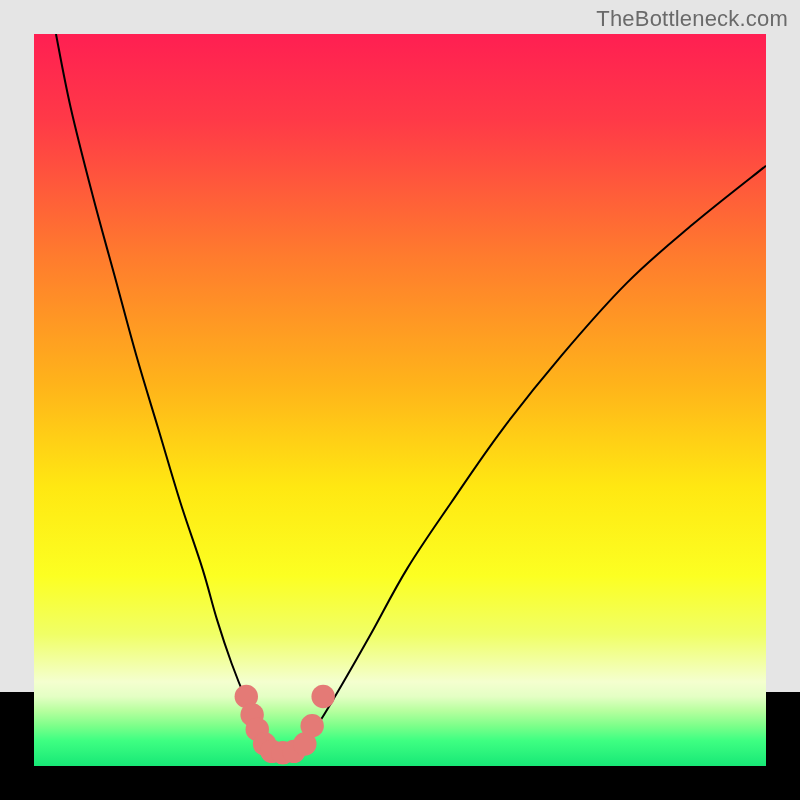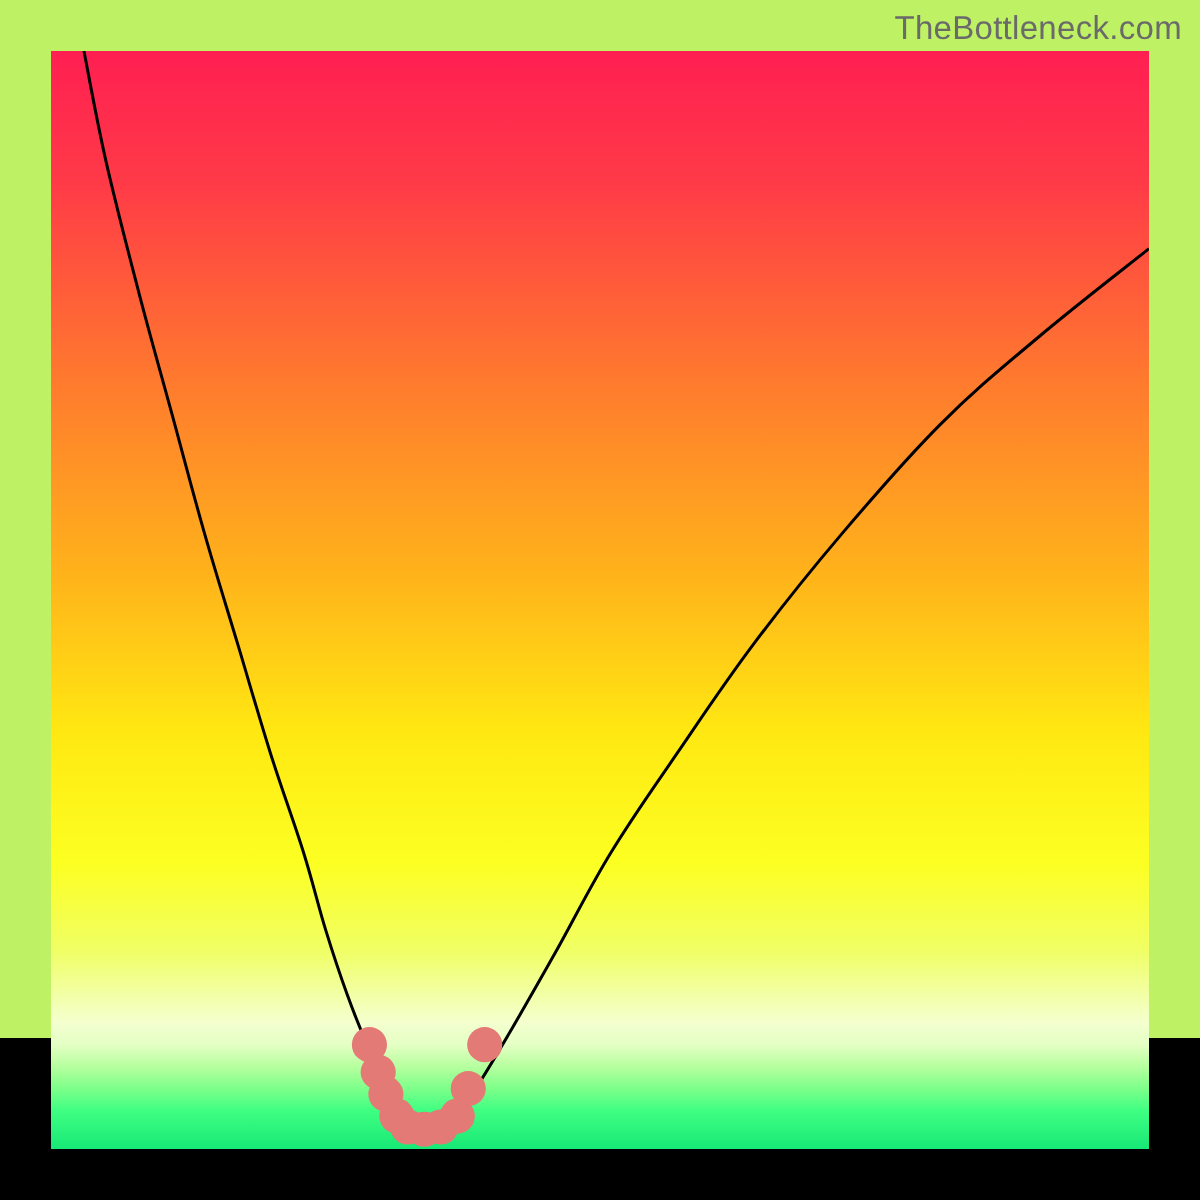--- a/index.html
+++ b/index.html
@@ -8,21 +8,21 @@
     width: 800px;
     height: 800px;
     background: #000;
     overflow: hidden;
     font-family: Arial, Helvetica, sans-serif;
   }
   .stage {
     position: relative;
     width: 800px;
     height: 692px;
-    background: #bef264;
+    background: #e5e5e5;
   }
   .plot-area {
     position: absolute;
     left: 34px;
     top: 34px;
     width: 732px;
     height: 732px;
     overflow: hidden;
   }
   .gradient {

